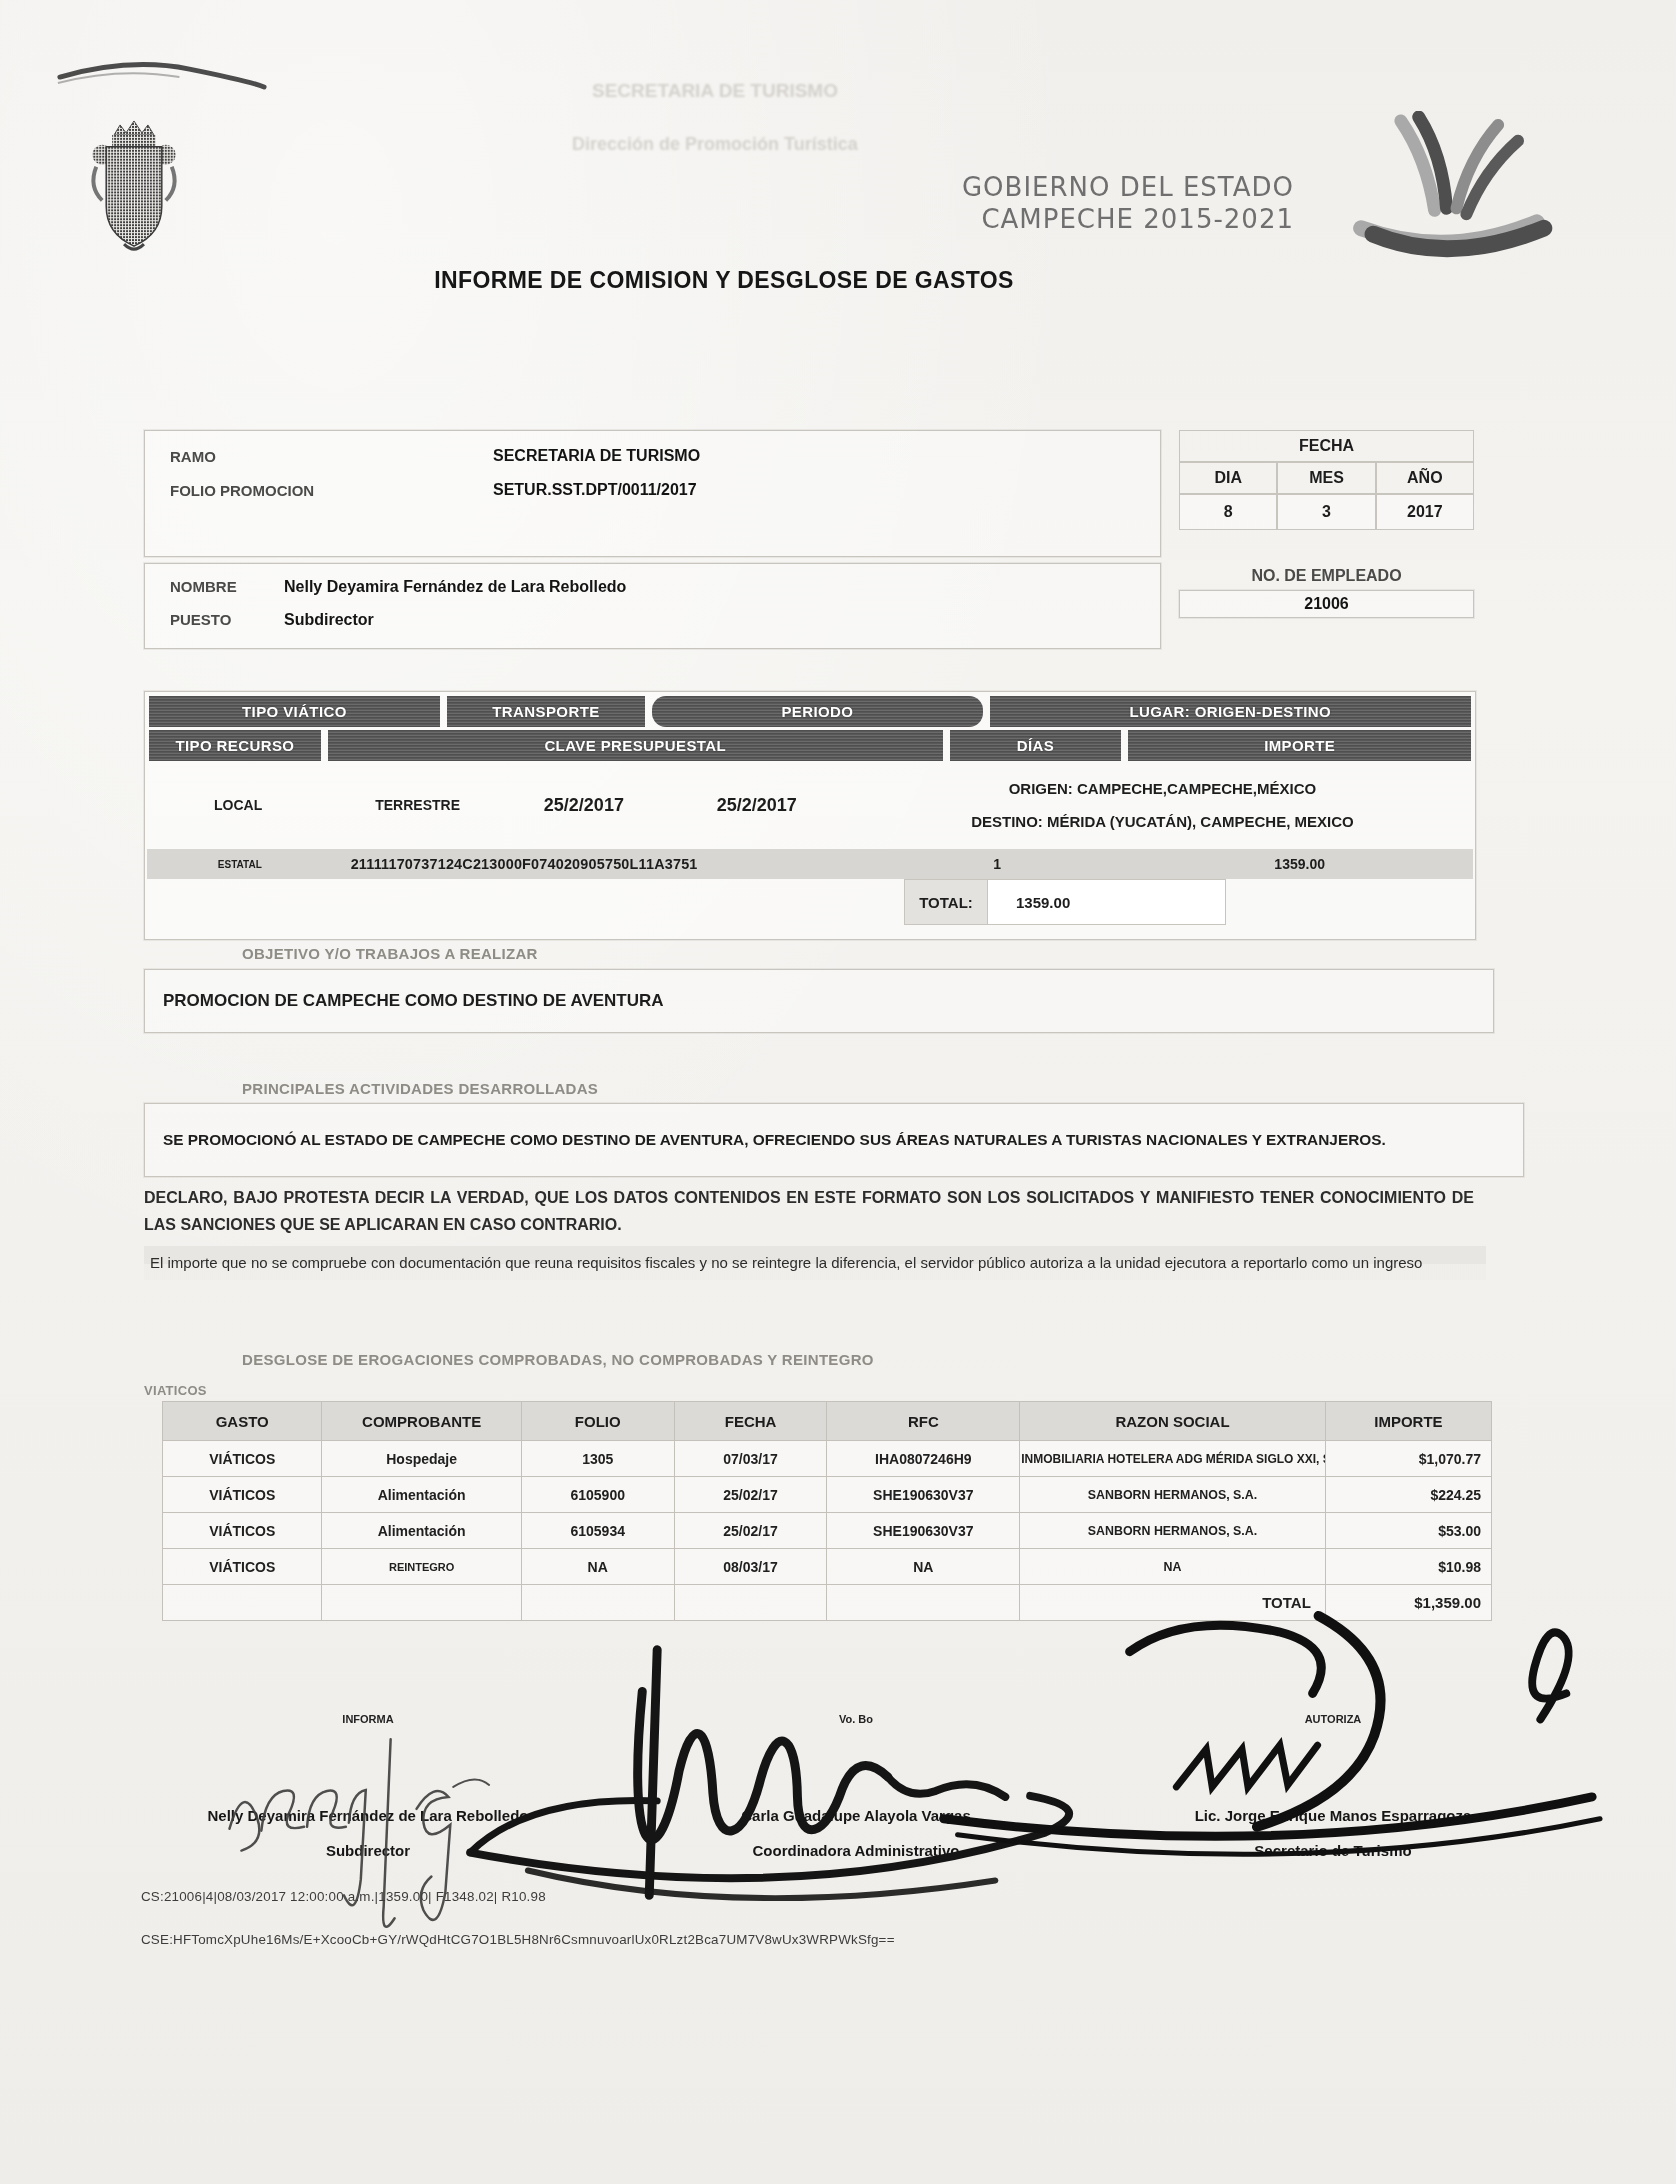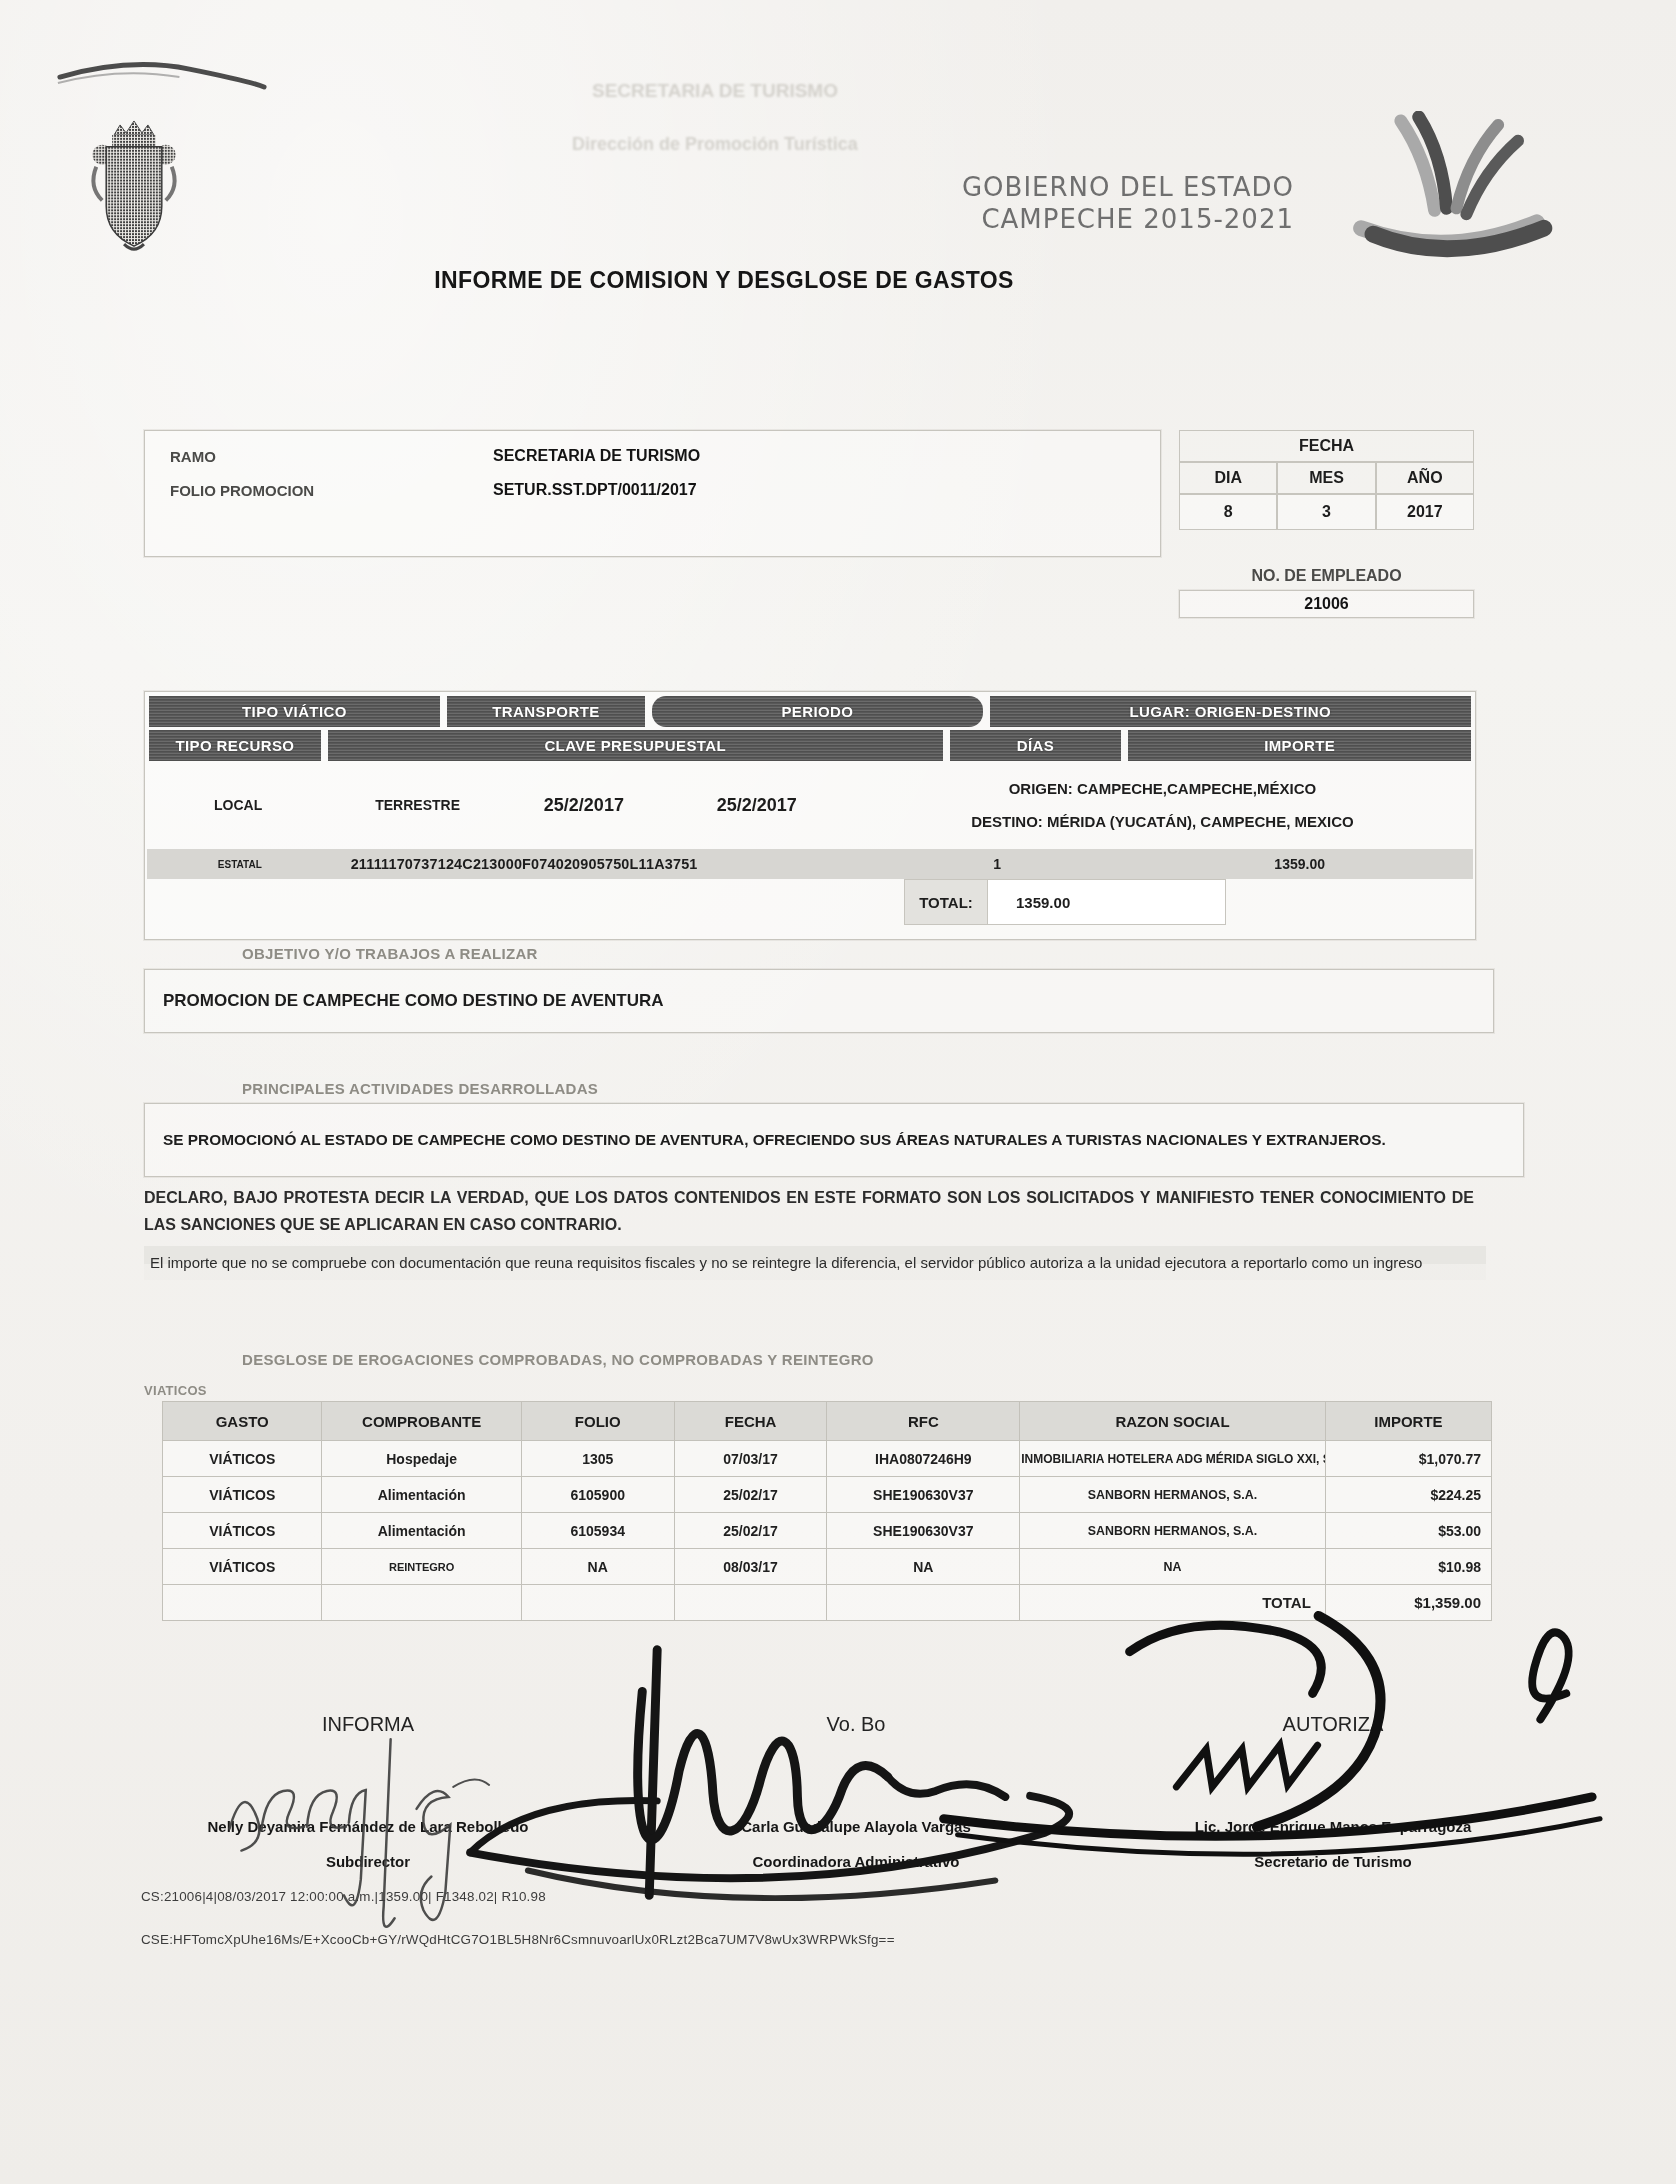--- a/index.html
+++ b/index.html
@@ -41,21 +41,21 @@
   .seclbl{color:#8e8c85;font-weight:bold;font-size:15px;letter-spacing:0.3px;}
   .para{font-size:16px;color:#2c2c2c;line-height:27px;text-align:justify;}
   
   table.dsg{border-collapse:collapse;width:1330px;table-layout:fixed;margin-left:18px;}
   table.dsg td,table.dsg th{border:1px solid #c3c1ba;overflow:hidden;white-space:nowrap;}
   table.dsg th{background:#dbdad6;font-size:15px;font-weight:bold;height:36px;color:#1c1c1c;}
   table.dsg td{height:33px;text-align:center;font-weight:bold;font-size:14px;color:#202020;background:rgba(255,255,255,.45);}
   td.small{font-size:12px;font-weight:bold;color:#333;}
   td.hl{background:#d6d5d1;}
   
-  .sig-label{font-weight:normal;font-size:20px;color:#232323;}
+  .sig-label{font-weight:bold;font-size:11px;color:#232323;}
   .sig-name{font-weight:bold;font-size:15px;color:#161616;}
   .sig-role{font-weight:bold;font-size:15px;color:#161616;}
   .footer-line{font-size:13.4px;color:#3c3c3c;letter-spacing:0.2px;}
   svg{display:block;}
 </style>
 </head>
 <body>
 
 <div class="sheet">
 
@@ -114,20 +114,30 @@
     <div class="fecha-grid">
       <div class="fecha-cell fecha-head">DIA</div>
       <div class="fecha-cell fecha-head">MES</div>
       <div class="fecha-cell fecha-head">AÑO</div>
       <div class="fecha-cell fecha-val">8</div>
       <div class="fecha-cell fecha-val">3</div>
       <div class="fecha-cell fecha-val">2017</div>
     </div>
   </div>
 
+  <div class="abs box" style="left:144px;top:563px;width:990px;height:78px;padding:6px 0 0 25px;">
+    <div class="info-row" style="height:33px;">
+      <span class="lbl" style="width:114px;">NOMBRE</span>
+      <span class="val">Nelly Deyamira Fernández de Lara Rebolledo</span>
+    </div>
+    <div class="info-row" style="height:33px;">
+      <span class="lbl" style="width:114px;">PUESTO</span>
+      <span class="val">Subdirector</span>
+    </div>
+  </div>
 
   <div class="abs" style="left:1179px;top:567px;width:295px;text-align:center;">
     <div class="lbl" style="font-size:16px;">NO. DE EMPLEADO</div>
     <div class="box val" style="margin-top:5px;height:26px;line-height:26px;">21006</div>
   </div>
 
   <div class="abs box" style="left:144px;top:691px;width:1330px;height:247px;background:rgba(255,255,255,.5);">
 
     <div class="band" style="margin:4px 4px 0 4px;">
       <div class="band-cell" style="width:22%;">TIPO VIÁTICO</div>

